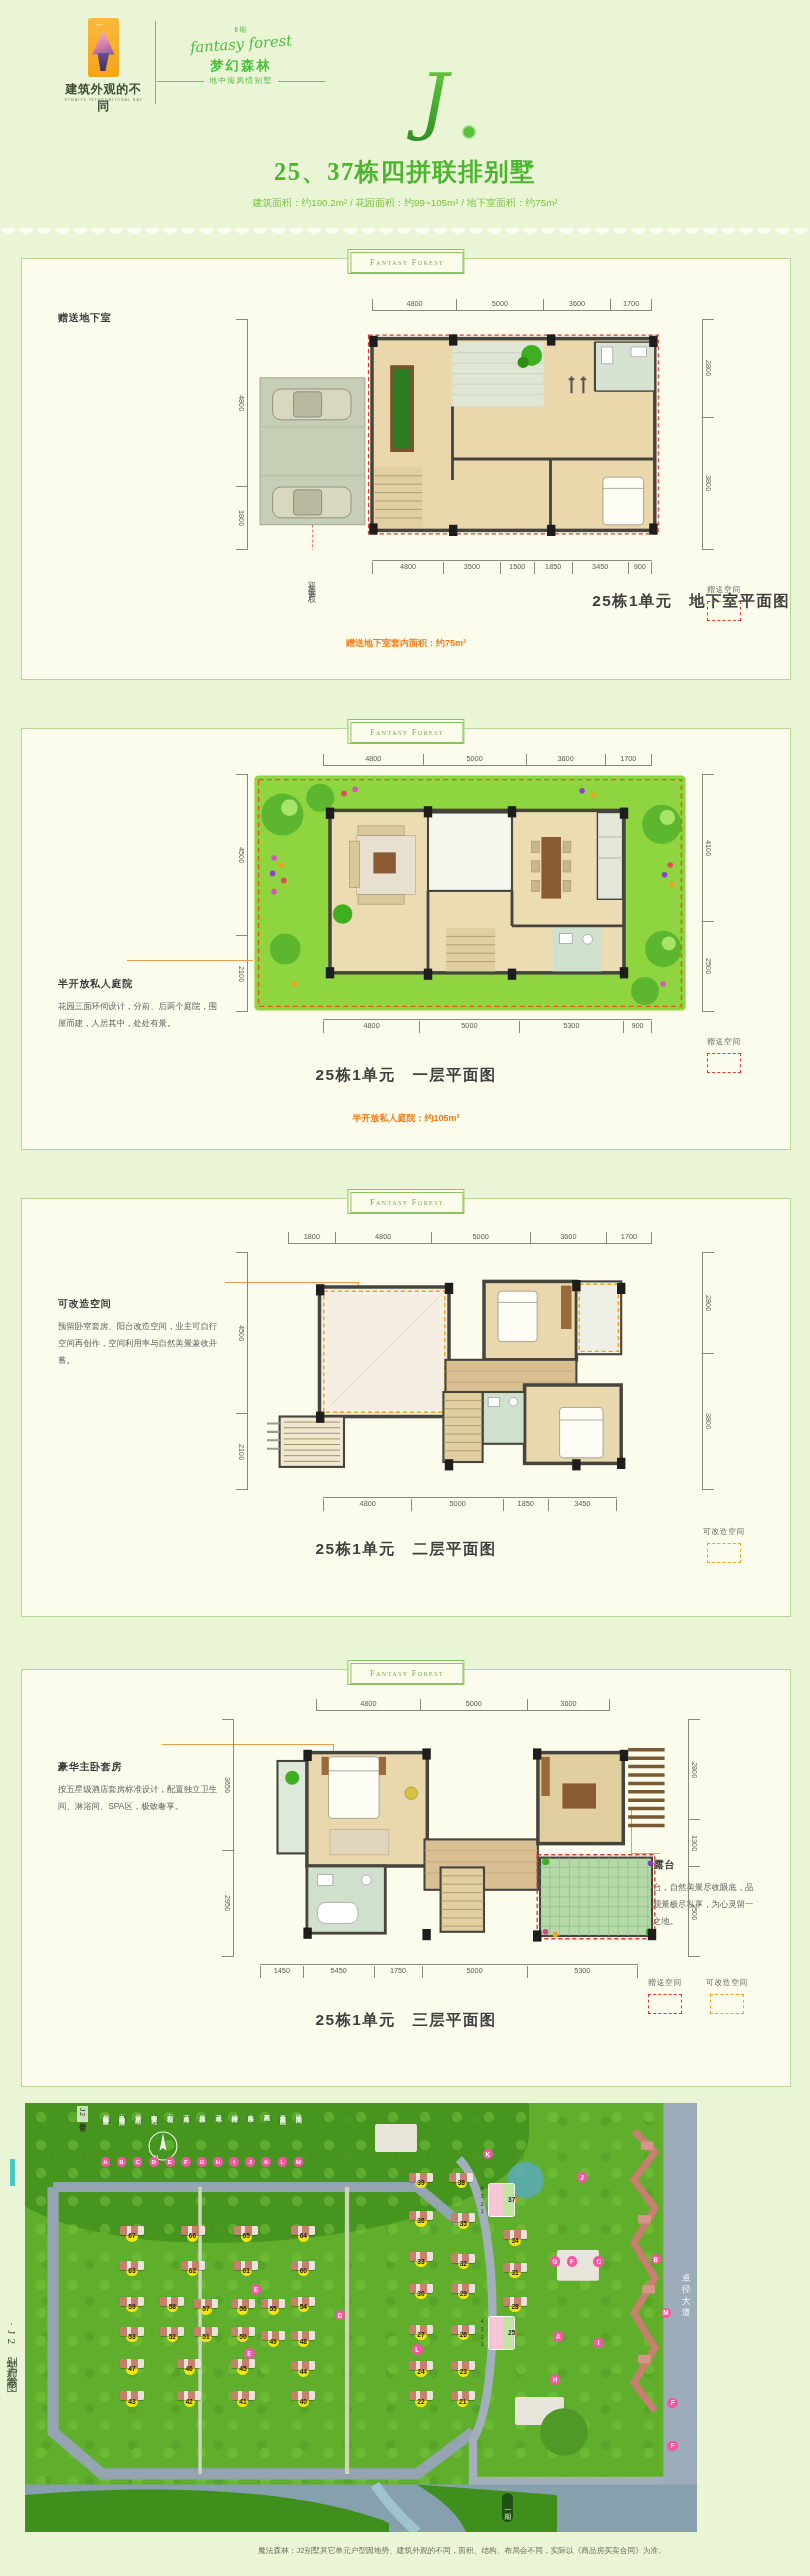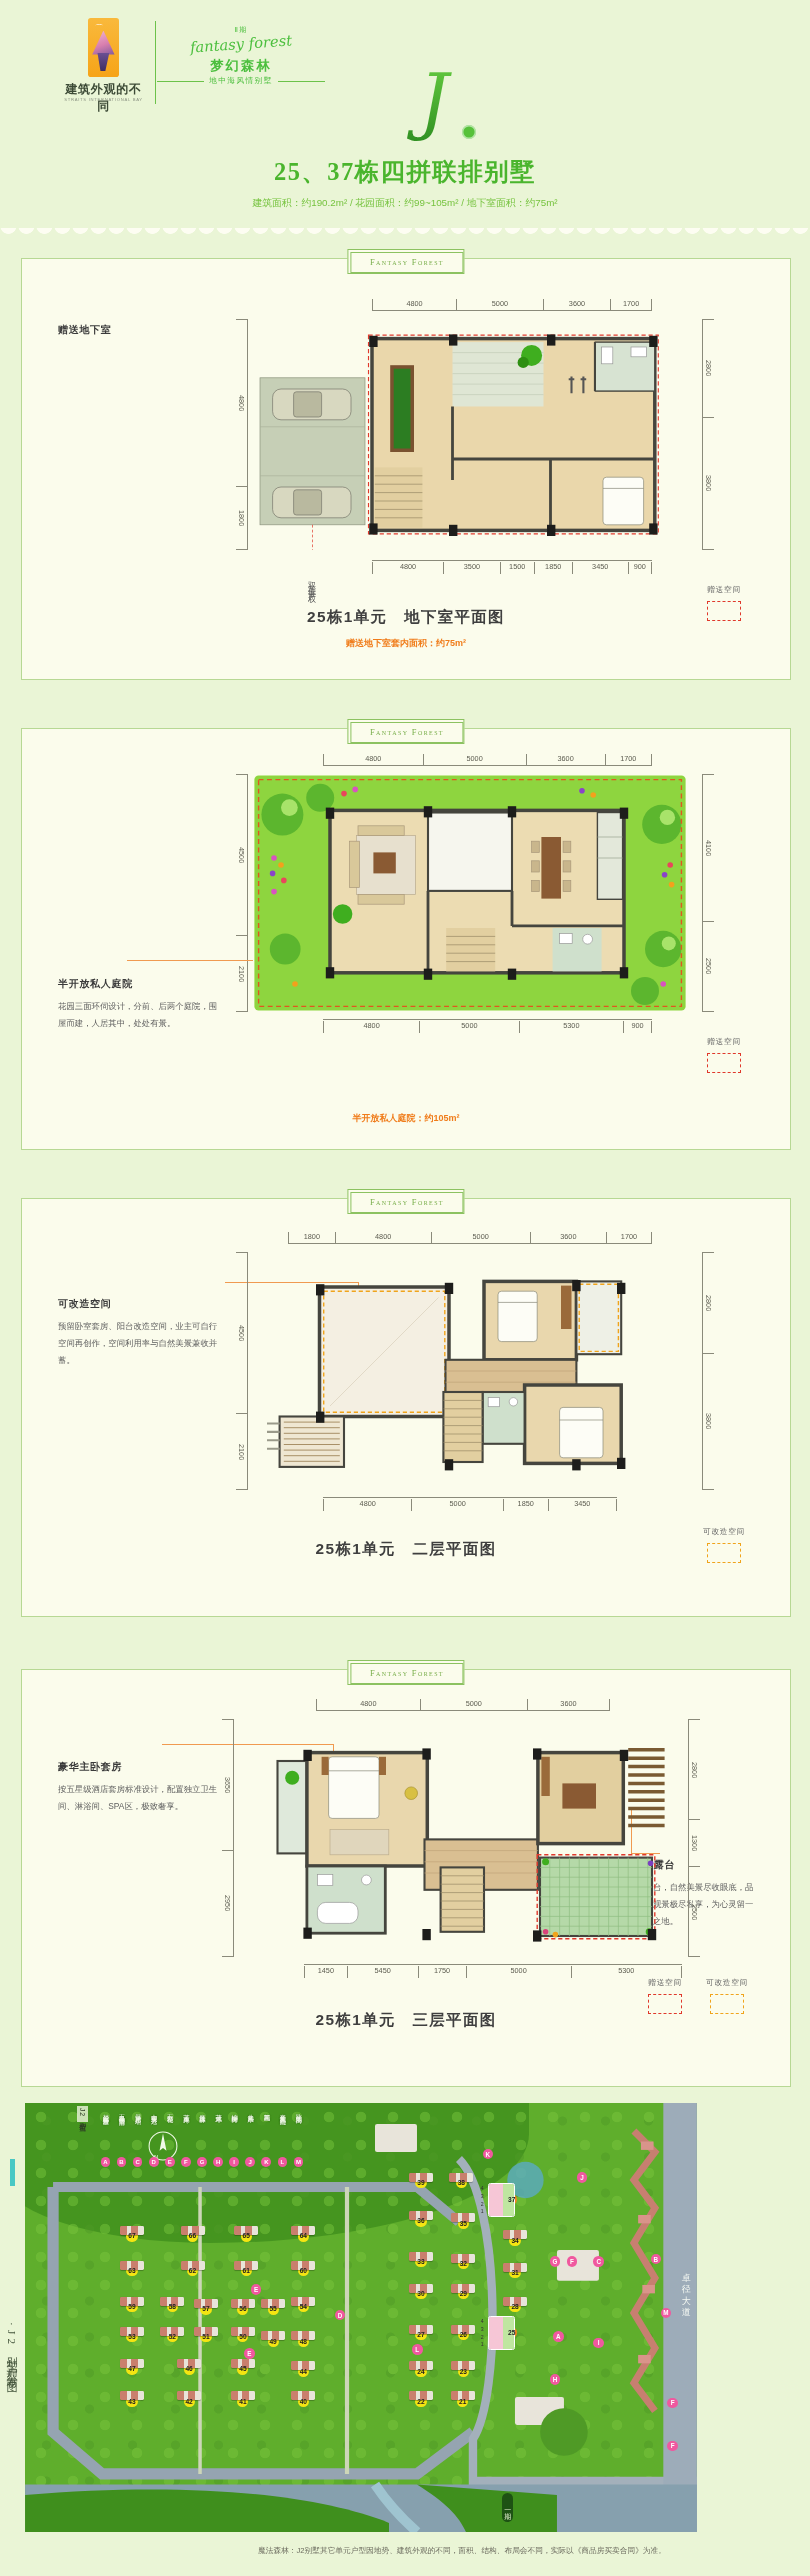--- a/index.html
+++ b/index.html
@@ -166,21 +166,21 @@
     <div class="mono-badge"></div>
     <div class="page-title">25、37栋四拼联排别墅</div>
     <div class="page-subtitle">建筑面积：约190.2m² / 花园面积：约99~105m² / 地下室面积：约75m²</div>
     <div class="scallop"></div>
   </div>
 
   <div class="card" style="top:258px;height:420px;">
     <div class="badge">
         <i>Fantasy Forest</i>
       </div>
-    <div class="note" style="left:36px;top:64px;">
+    <div class="note" style="left:36px;top:52px;">
       <h3>赠送地下室</h3>
     </div>
 
     <div class="plan-zone" style="left:210px;top:36px;width:490px;height:294px;">
       <div class="dimrow" style="left:140px;top:4.2px;width:280px;">
           <span style="flex-grow: 4800;">4800</span>
           <span style="flex-grow: 5000;">5000</span>
           <span style="flex-grow: 3600;">3600</span>
           <span style="flex-grow: 1700;">1700</span>
         </div>
@@ -236,21 +236,21 @@
           <span style="flex-grow: 4800;">4800</span>
           <span style="flex-grow: 1800;">1800</span>
         </div>
       <div class="dimcol rightside" style="left:470px;top:24px;height:231px;">
           <span style="flex-grow: 2800;">2800</span>
           <span style="flex-grow: 3800;">3800</span>
         </div>
     </div>
 
     <div class="vnote" style="left:283px;top:316px;">双车位带产权</div>
-    <div class="caption" style="top:348px;">25栋1单元　地下室平面图</div>
+    <div class="caption" style="top:332px;text-align:right;">25栋1单元　地下室平面图</div>
     <div class="hl-note" style="top:378px;">赠送地下室套内面积：约75m²</div>
     <div class="legend" style="right:49px;top:326px;">
       <div class="lab">赠送空间</div>
       <div class="box"></div>
     </div>
   </div>
 
   <div class="card" style="top:728px;height:420px;">
     <div class="badge">
         <i>Fantasy Forest</i>
@@ -347,20 +347,21 @@
           <span style="flex-grow: 4100;">4100</span>
           <span style="flex-grow: 2500;">2500</span>
         </div>
     </div>
 
     <div class="note" style="left:36px;top:248px;">
       <h3>半开放私人庭院</h3>
       <p>花园三面环伺设计，分前、后两个庭院，围屋而建，人居其中，处处有景。</p>
     </div>
     <div class="conn" style="left:105px;top:231px;width:126px;border-top:0.7px solid #f09a50;"></div>
+    <div class="caption" style="top:336px;">25栋1单元　一层平面图</div>
     <div class="hl-note" style="top:383px;">半开放私人庭院：约105m²</div>
     <div class="legend" style="right:49px;top:308px;">
       <div class="lab">赠送空间</div>
       <div class="box"></div>
     </div>
   </div>
 
   <div class="card" style="top:1198px;height:417px;">
     <div class="badge">
         <i>Fantasy Forest</i>
@@ -495,21 +496,21 @@
           <rect x="92" y="44" width="12" height="16"></rect>
             <rect x="262" y="42" width="12" height="16"></rect>
           <rect x="420" y="42" width="12" height="16"></rect>
             <rect x="544" y="44" width="12" height="16"></rect>
           <rect x="92" y="298" width="12" height="16"></rect>
             <rect x="262" y="300" width="12" height="16"></rect>
           <rect x="420" y="302" width="12" height="16"></rect>
             <rect x="584" y="300" width="12" height="16"></rect>
         </g>
       </svg>
-      <div class="dimrow below" style="left:42px;top:269px;width:378px;margin-left:44px;">
+      <div class="dimrow below" style="left:42px;top:269px;width:378px;">
           <span style="flex-grow: 1450;">1450</span>
           <span style="flex-grow: 3050;">5450</span>
           <span style="flex-grow: 1750;">1750</span>
           <span style="flex-grow: 5000;">5000</span>
           <span style="flex-grow: 5300;">5300</span>
         </div>
       <div class="dimcol" style="left:4.2px;top:24px;height:238px;">
           <span style="flex-grow: 3650;">3650</span>
           <span style="flex-grow: 2950;">2950</span>
         </div>

